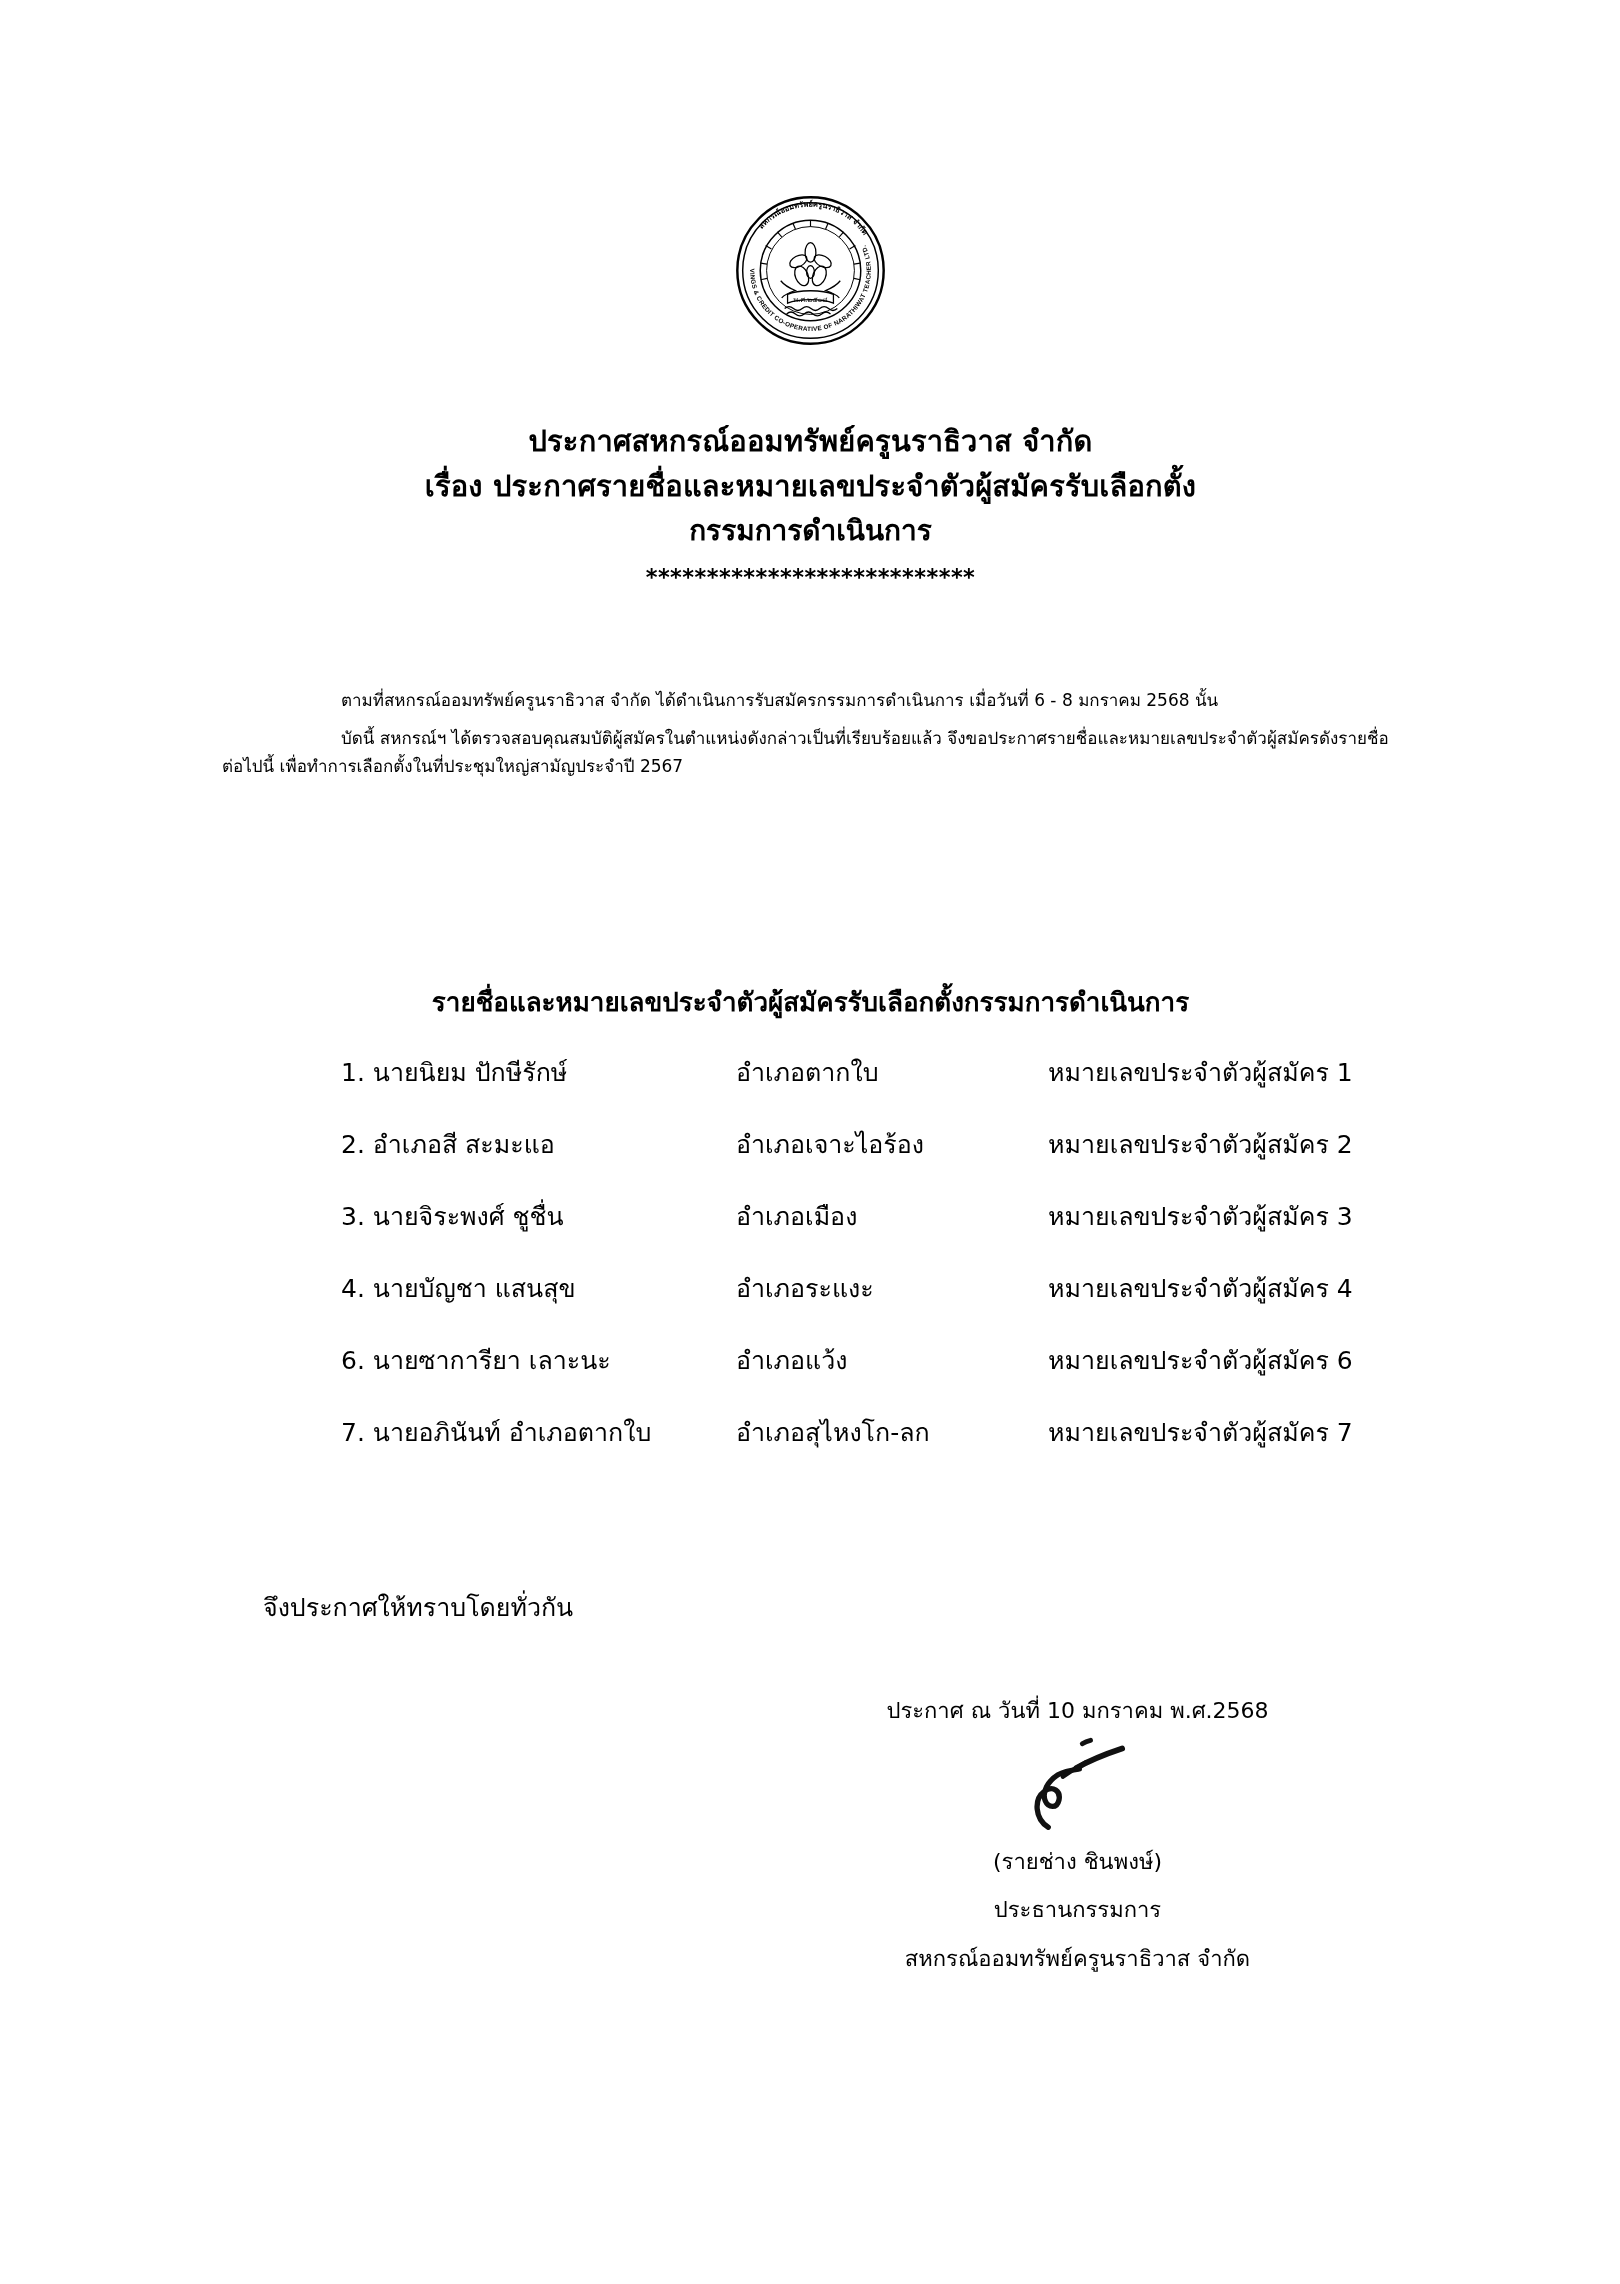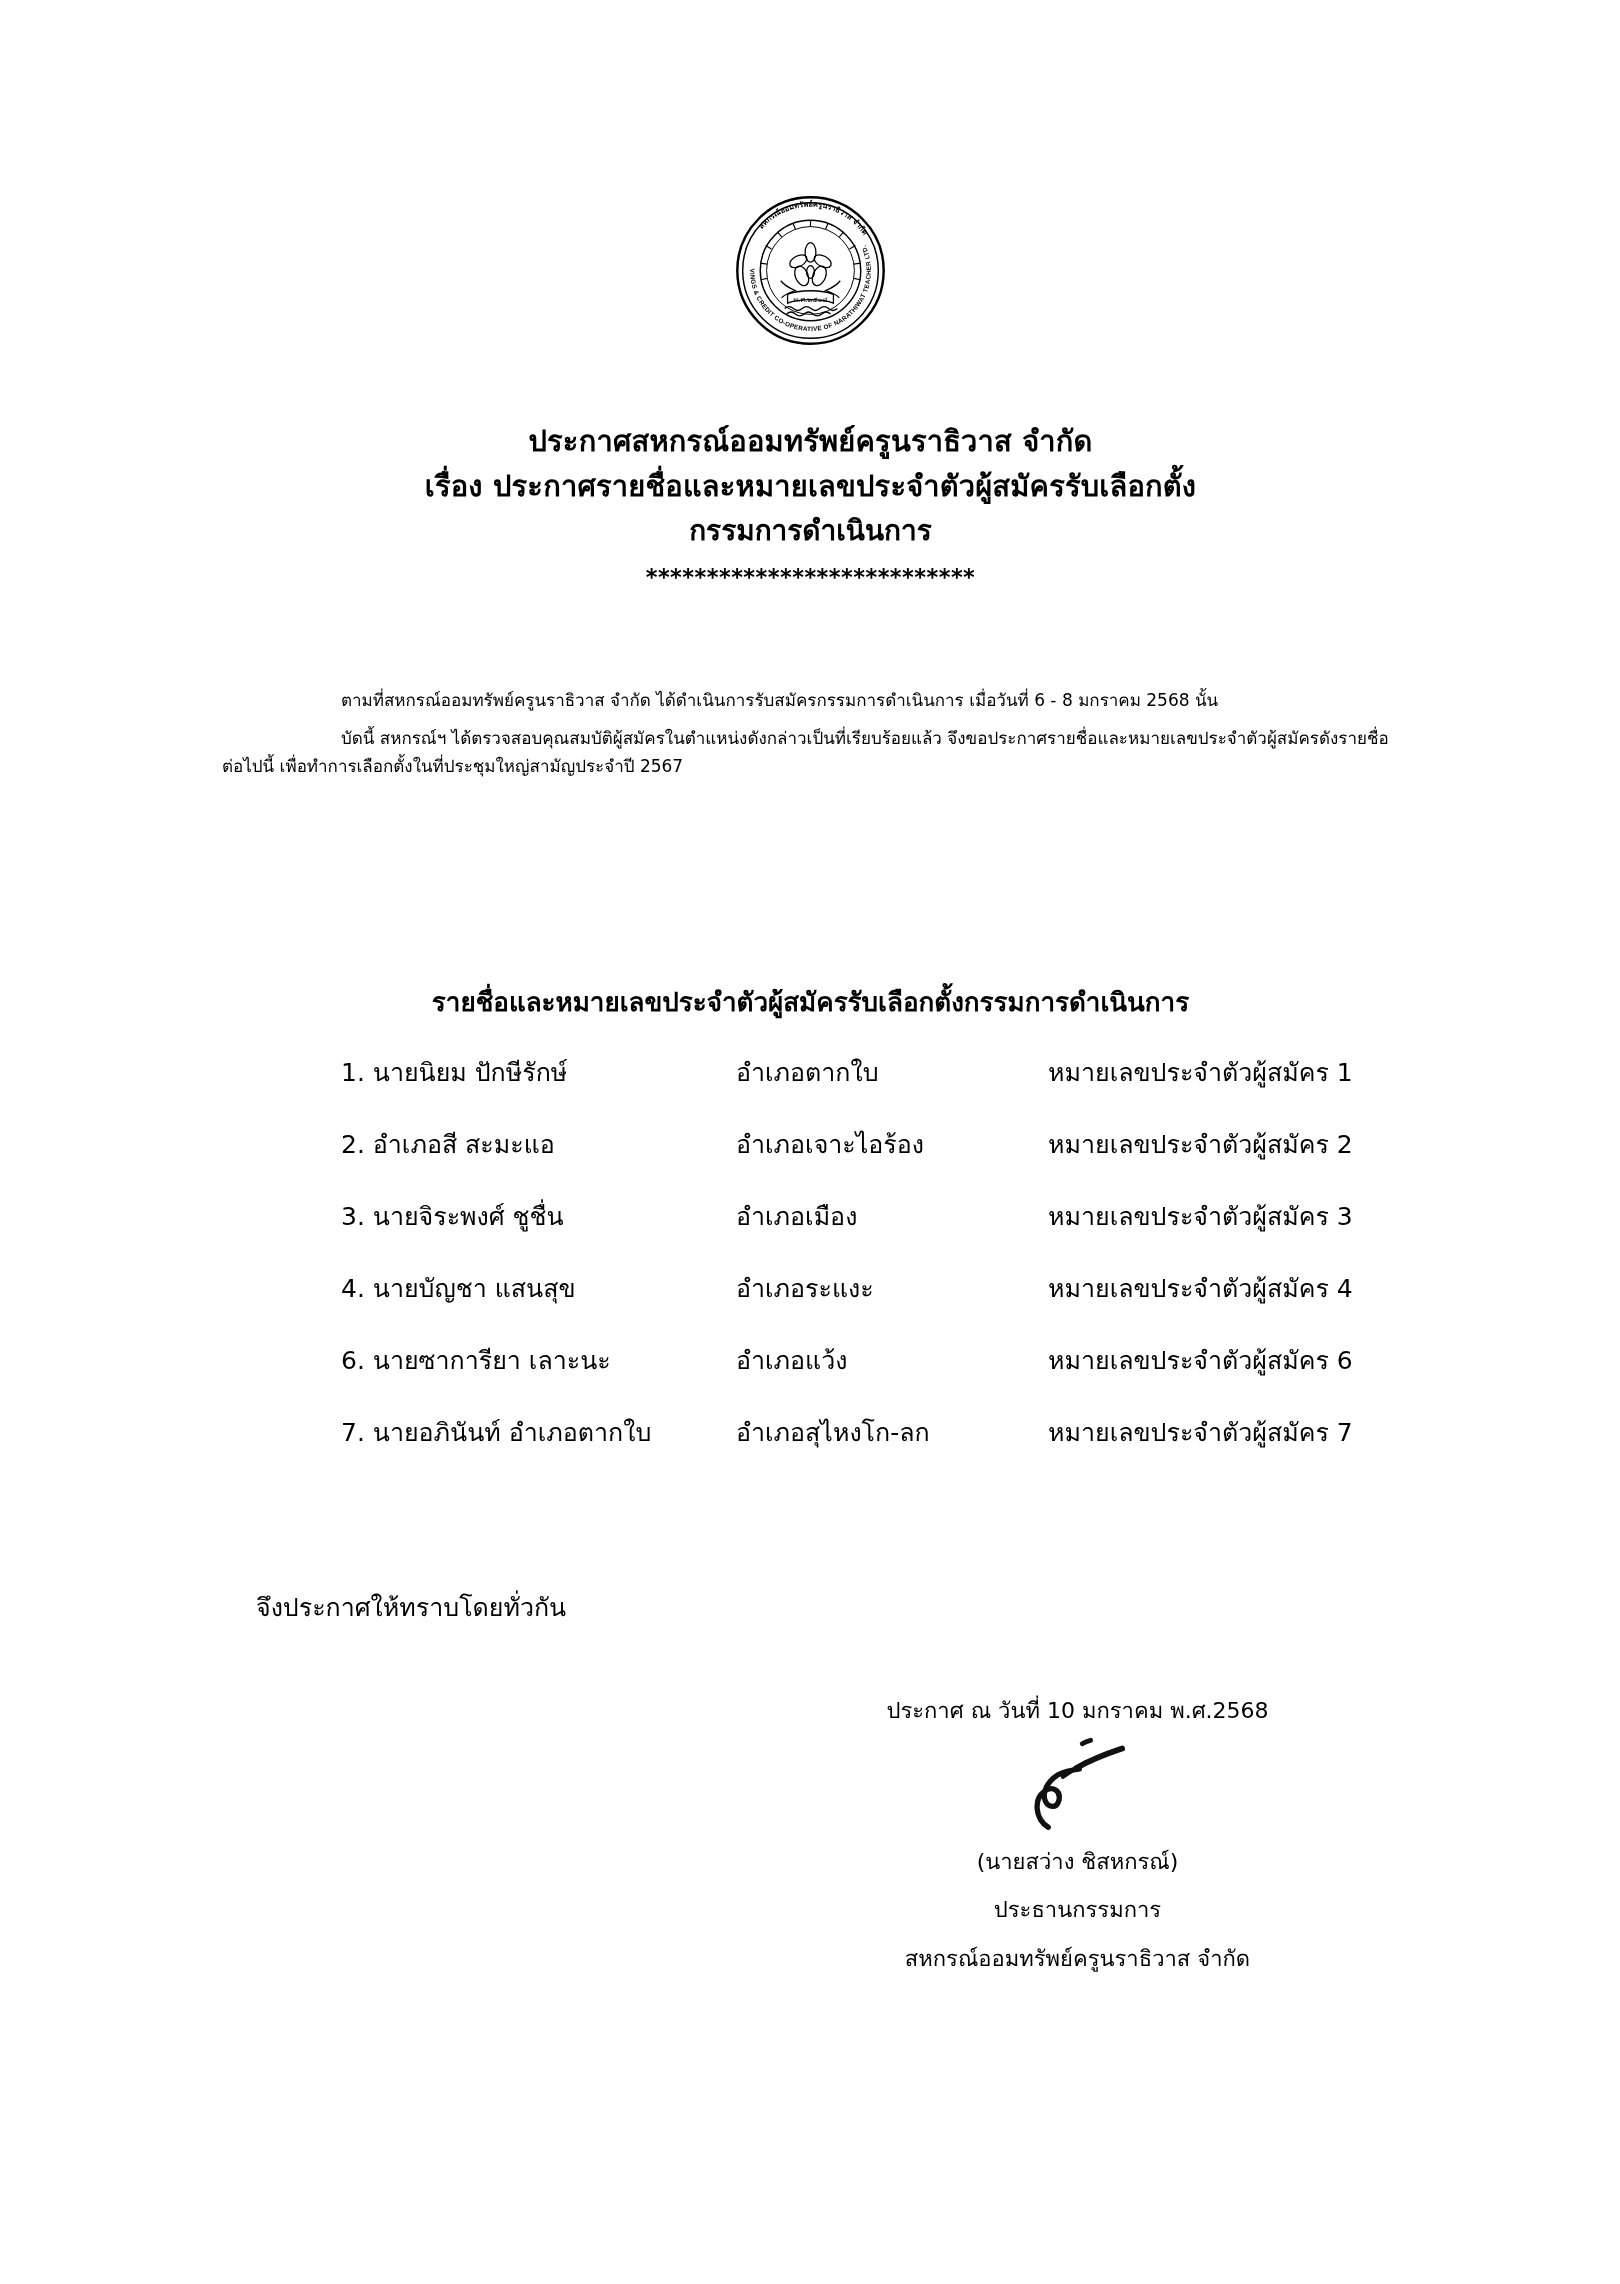--- a/index.html
+++ b/index.html
@@ -108,21 +108,21 @@
     height: 47px;
     margin-bottom: 25px;
   }
   .c-name { width: 395px; flex: 0 0 395px; white-space: nowrap; }
   .c-area { width: 312px; flex: 0 0 312px; white-space: nowrap; }
   .c-num  { flex: 0 0 auto; white-space: nowrap; }
 
   
   .closing {
     position: absolute;
-    left: 256px;
+    left: 263px;
     top: 1590px;
     font-size: 25px;
     line-height: 1.4;
   }
 
   
   .sig-block {
     position: absolute;
     left: 790px;
     top: 1695px;
@@ -267,19 +267,19 @@
     <div class="sig-mark">
       <svg viewBox="0 0 360 220" xmlns="http://www.w3.org/2000/svg">
         <g fill="none" stroke="#111" stroke-linecap="round" stroke-linejoin="round">
           <path d="M 126,196 C 98,178 96,138 118,122 C 136,109 152,122 148,140 C 144,158 126,156 120,142 C 112,124 126,100 146,88 C 160,80 176,78 190,76" stroke-width="11"></path>
           <path d="M 156,92 C 170,82 186,72 204,62" stroke-width="9"></path>
           <path d="M 184,74 C 212,58 248,44 278,34" stroke-width="12"></path>
           <path d="M 196,24 C 202,20 208,18 213,17" stroke-width="10"></path>
         </g>
       </svg>
     </div>
-    <div class="sig-name">(นายสว่าง  ชิสหกรณ์)</div>
+    <div class="sig-name">(รายช่าง  ชินพงษ์)</div>
     <div class="sig-role">ประธานกรรมการ</div>
     <div class="sig-org">สหกรณ์ออมทรัพย์ครูนราธิวาส จำกัด</div>
   </div>
 
 </div>
 
 
 </body></html>

